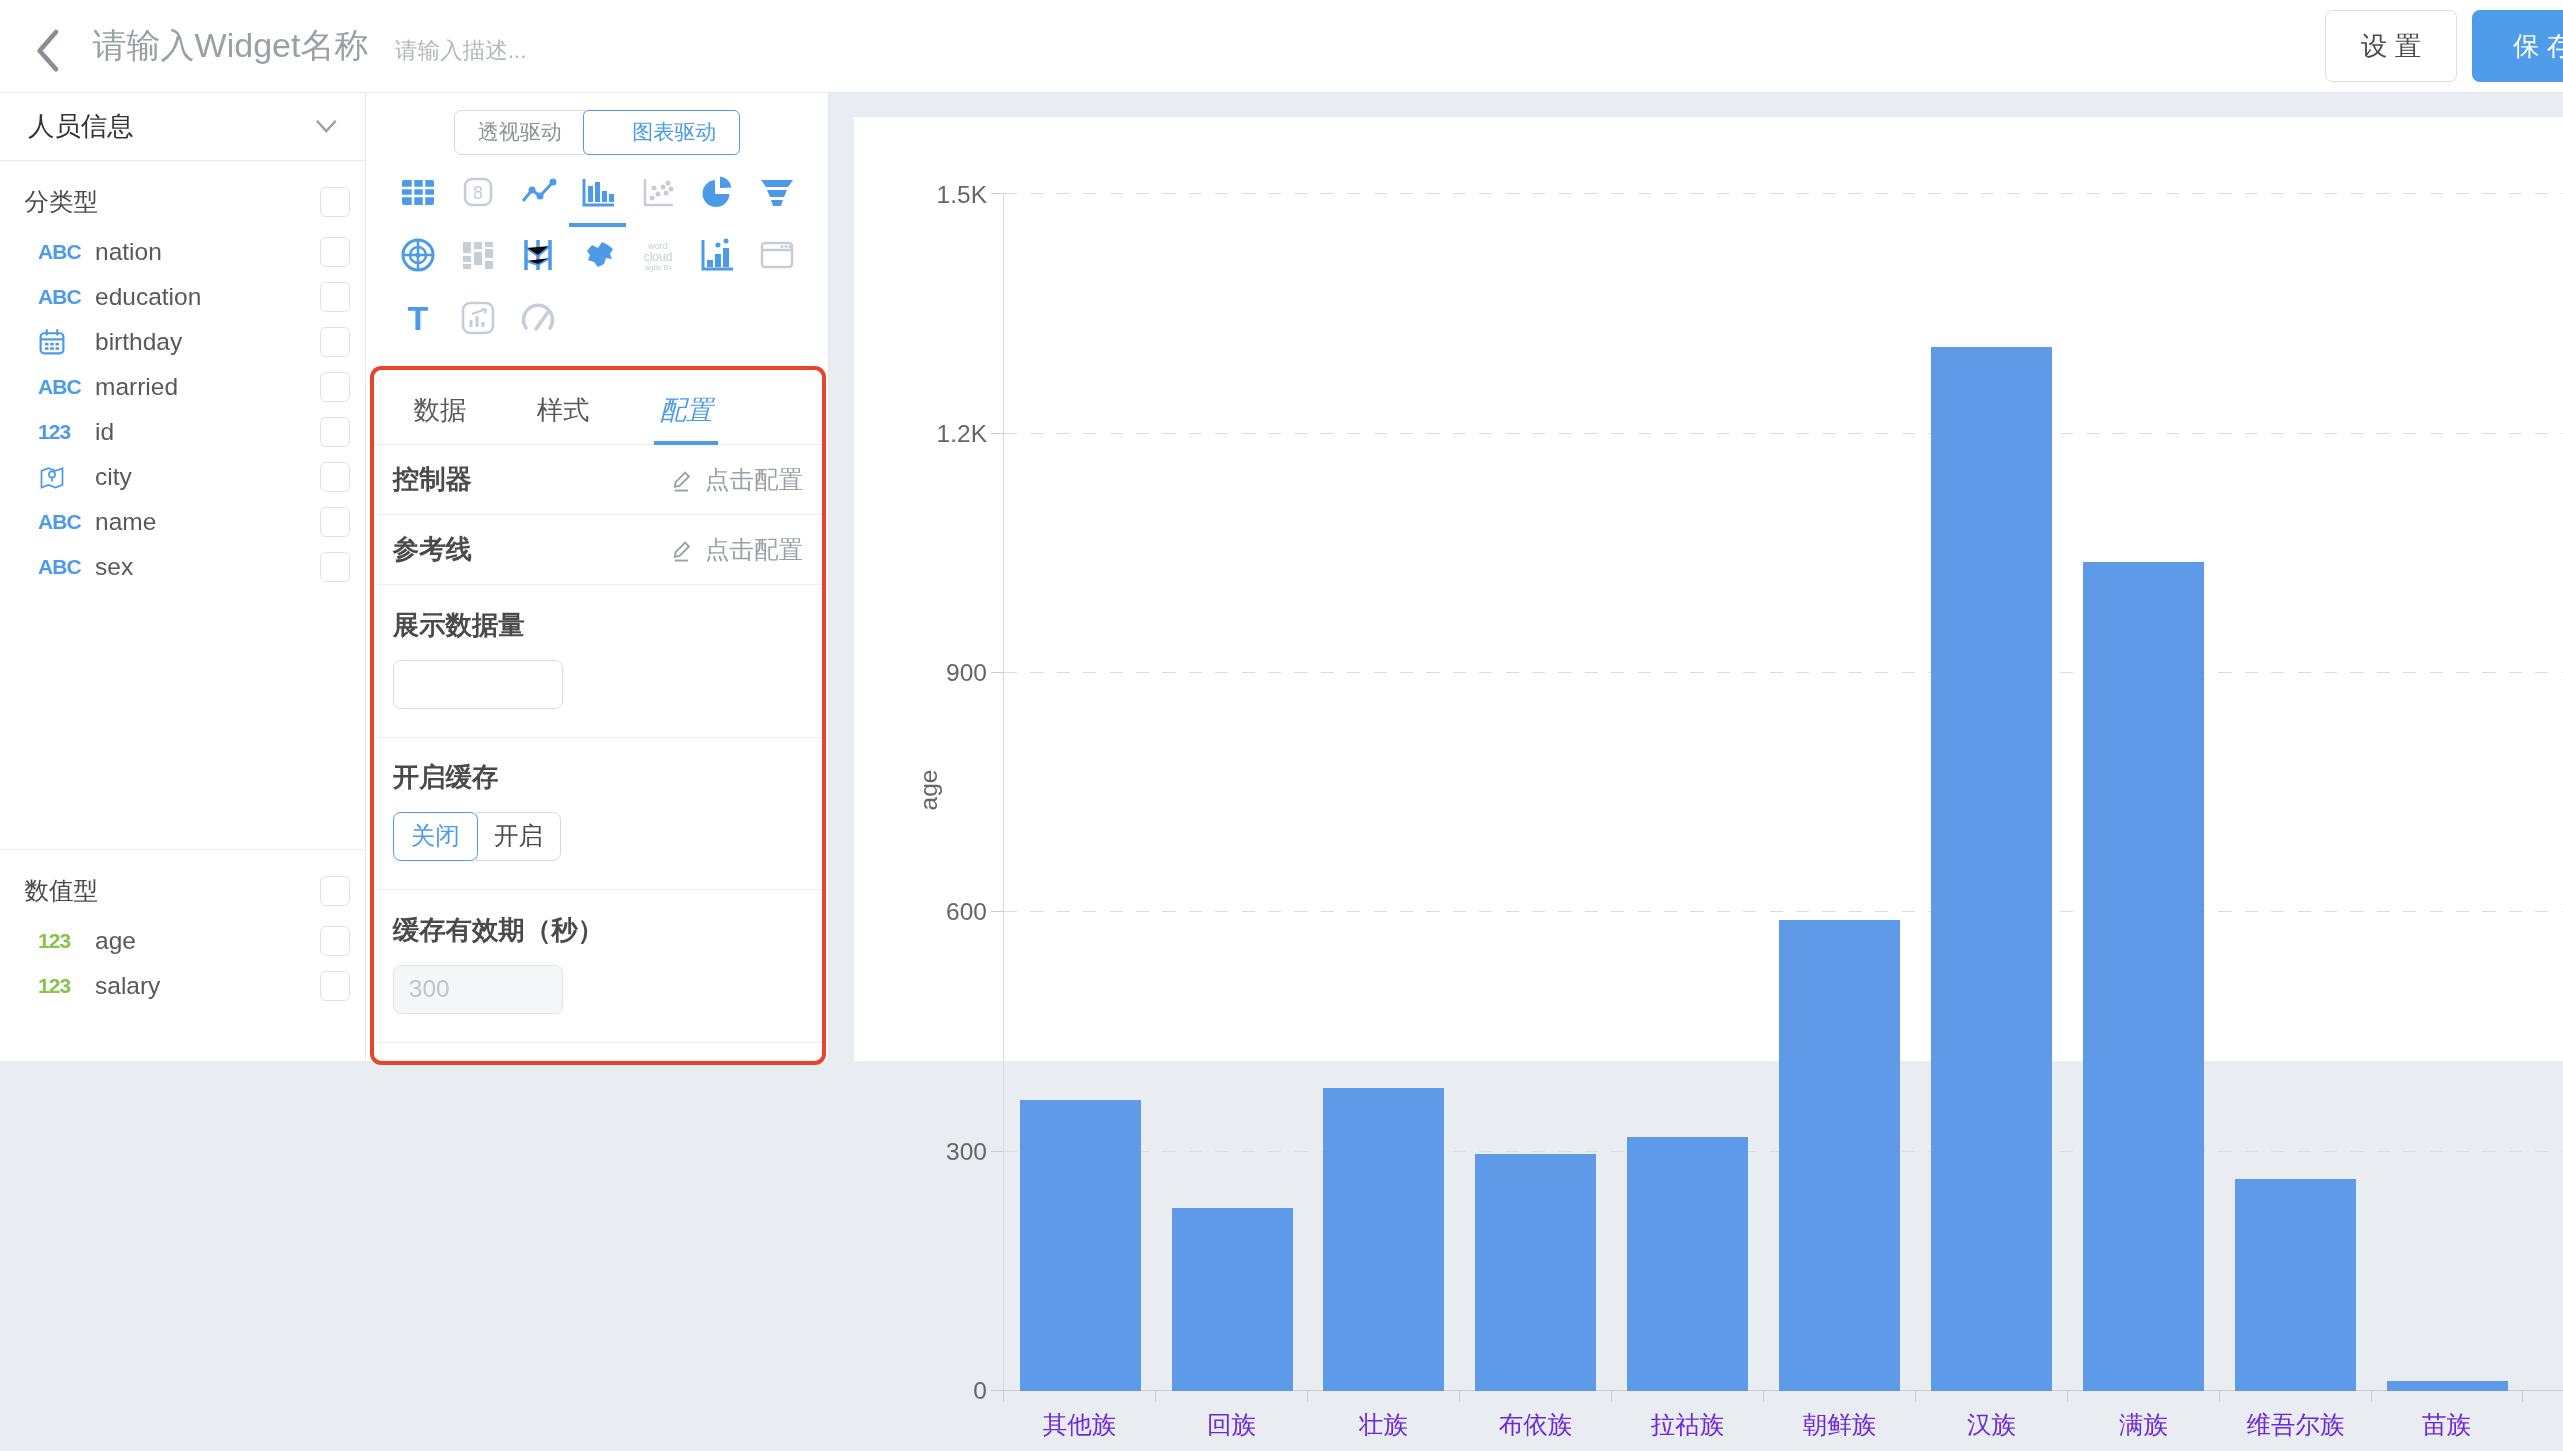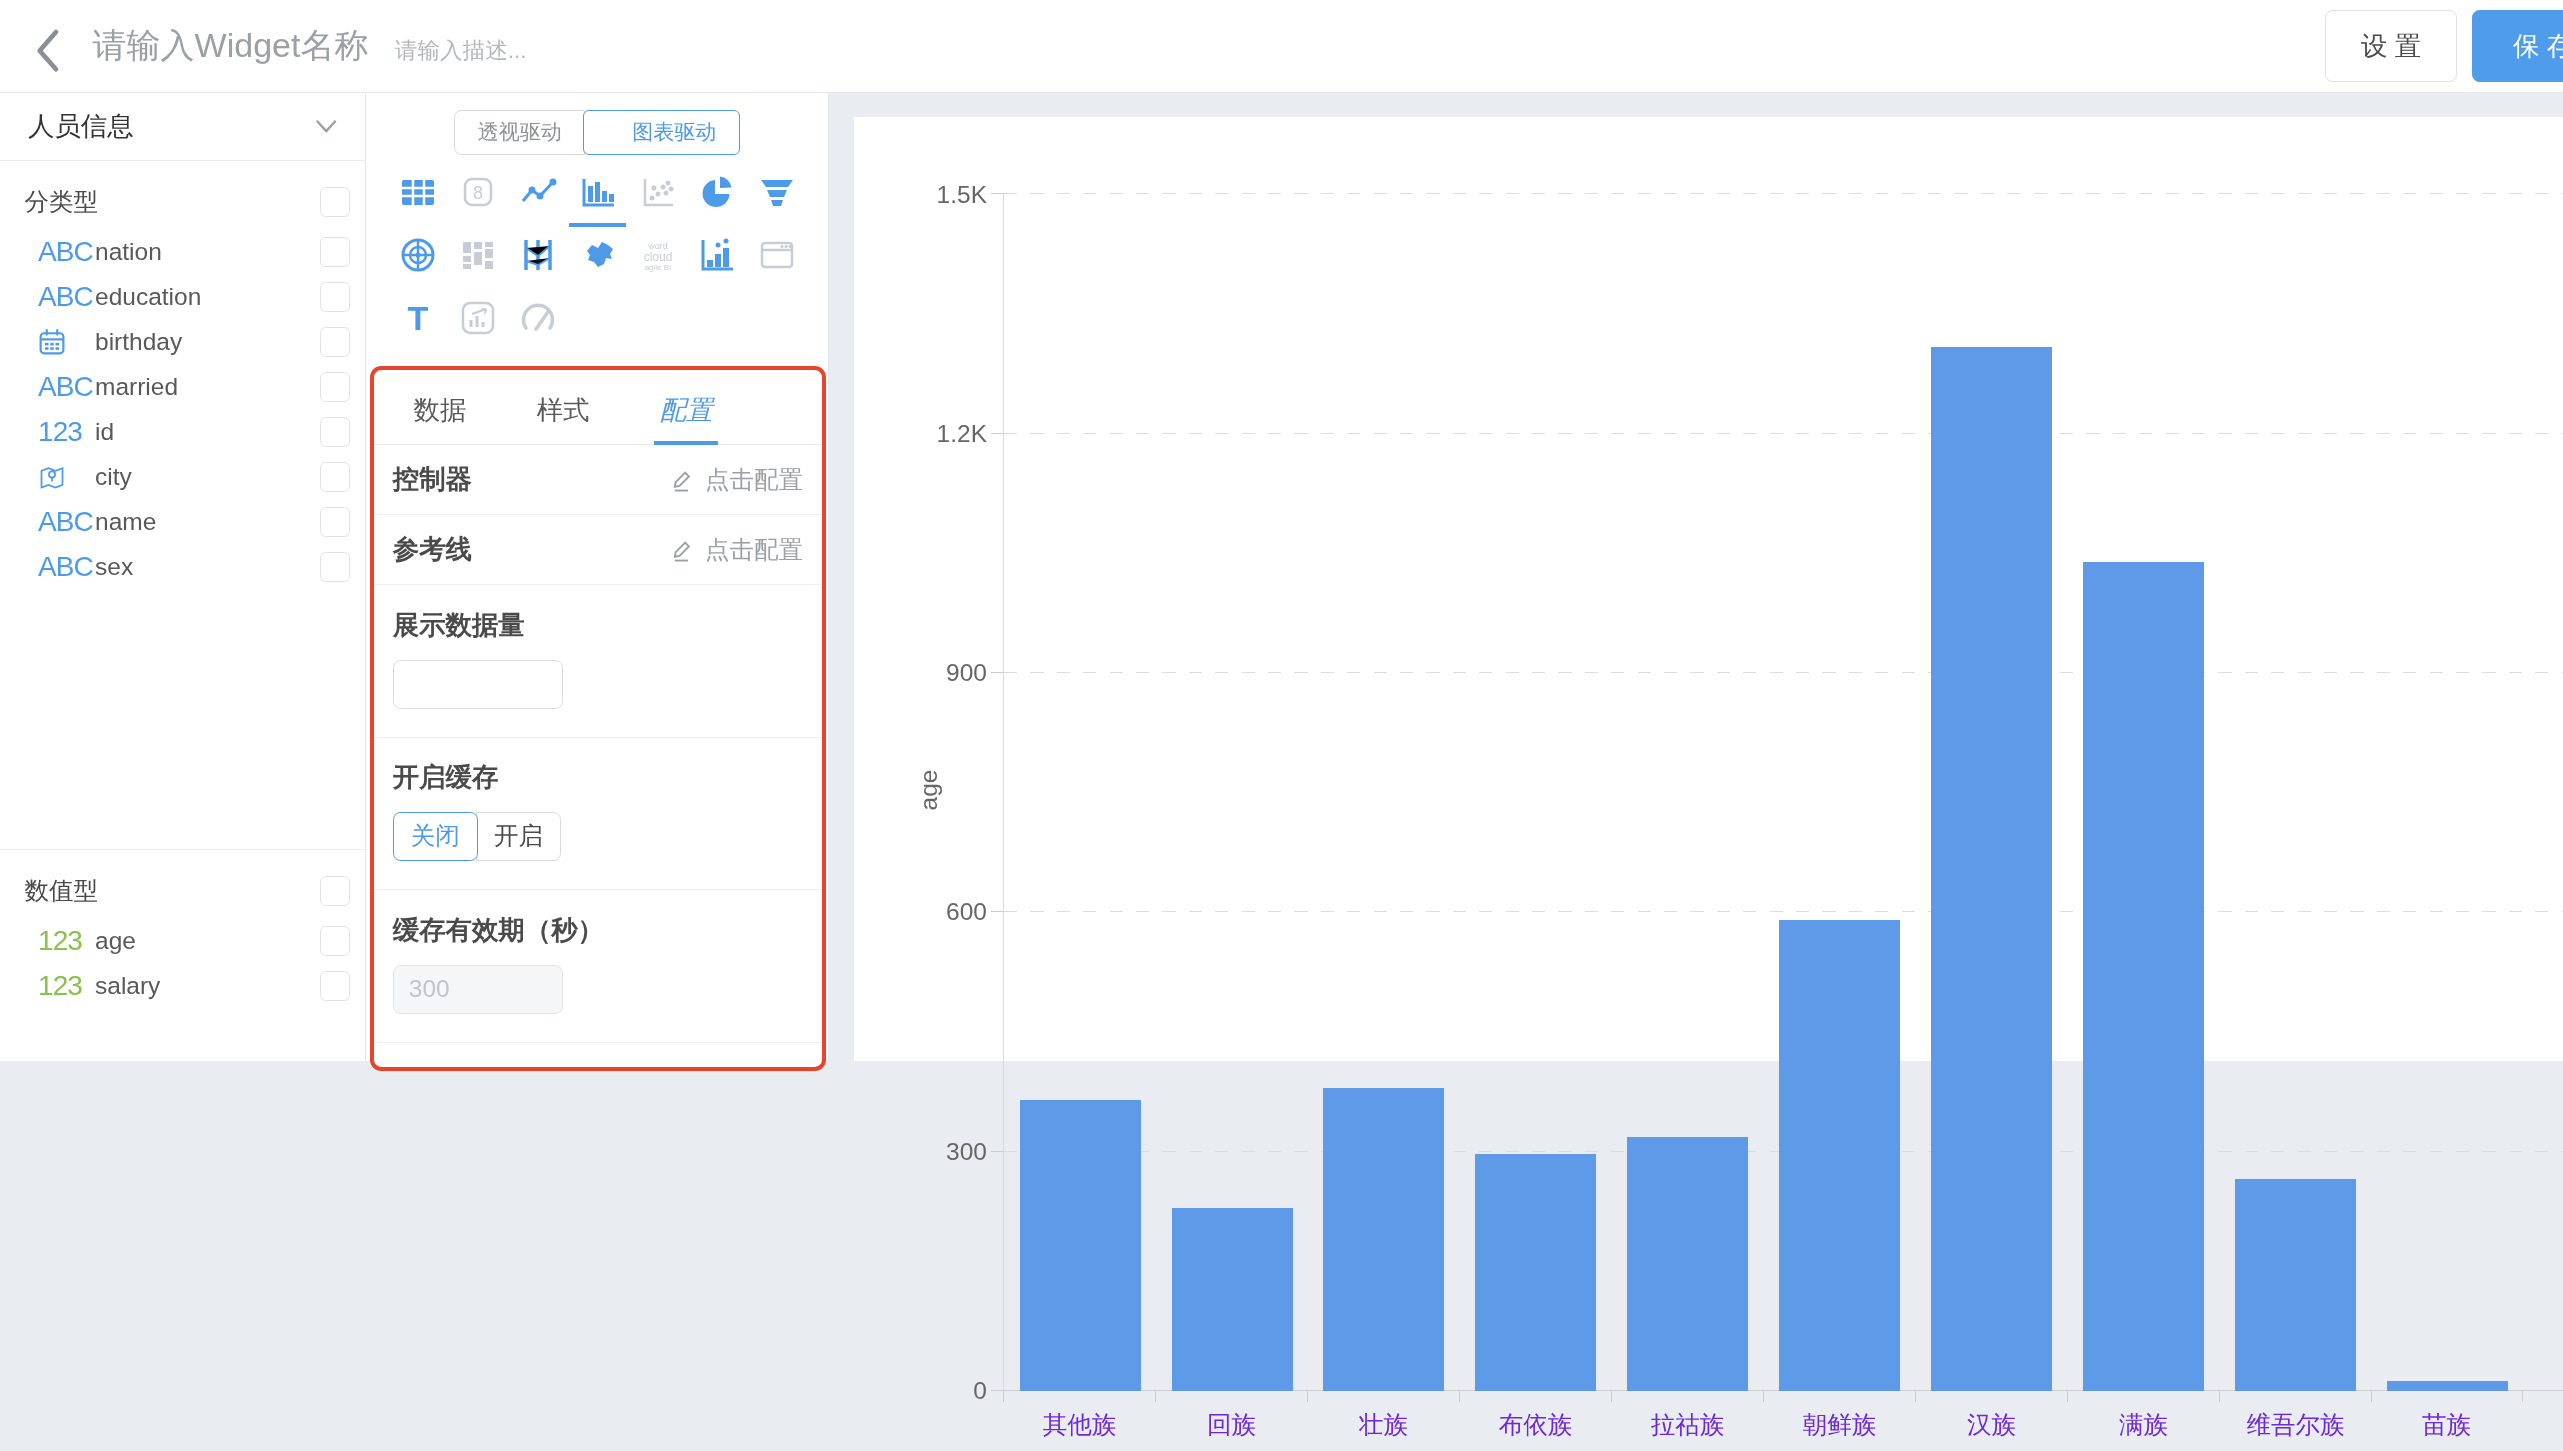--- a/index.html
+++ b/index.html
@@ -23,41 +23,41 @@
 
   
   .sidebar { width:366px; background:#fff; border-right:0.9px solid #e4e7eb; flex-shrink:0; }
   .ds-row { height:68px; display:flex; align-items:center; padding:0 26.4px 0 28px; border-bottom:0.9px solid #ebebeb; }
   .ds-name { font-size:26.4px; color:#333; flex:1; }
   .chev { width:24.5px; height:19px; color:#9aa0a6; }
   .section.later { border-top:0.9px solid #ebebeb; margin-top:260px; }
   .sec-header { display:flex; align-items:center; padding:0 15px 0 24.5px; height:55px; margin-top:13.2px; }
   .sec-label { font-size:24.5px; color:#4a4a4a; flex:1; }
   .field-row { display:flex; align-items:center; height:45px; padding:0 15px 0 38px; cursor:pointer; }
-  .f-icon { width:57px; font-weight:normal; font-size:28px; letter-spacing:-0.9px; flex-shrink:0; display:flex; align-items:center; }
+  .f-icon { width:57px; font-weight:bold; font-size:21px; letter-spacing:-0.9px; flex-shrink:0; display:flex; align-items:center; }
   .f-icon.blue { color:#4d9be8; } .f-icon.green { color:#87c24a; }
   .f-icon svg { width:28px; height:28px; }
   .f-name { flex:1; font-size:24.5px; color:#595959; }
   .checkbox { width:30px; height:30px; border:1.9px solid #dfe2e6; border-radius:5.7px; background:#fff; flex-shrink:0; cursor:pointer; }
 
   
   .panel { width:463px; background:#fff; border-right:0.9px solid #e4e7eb; flex-shrink:0; }
   .mode-toggle { display:flex; justify-content:center; margin-top:17px; }
   .mode-opt { height:45px; line-height:42px; padding:0 22.6px; font-size:21px; border:1.9px solid #d9d9d9;
     color:#8f9398; background:#fff; cursor:pointer; position:relative; }
   .mode-opt:first-child { border-radius:7.5px 0 0 7.5px; }
   .mode-opt + .mode-opt { margin-left:-1.9px; }
   .mode-opt.active { border-color:#4d9be8; color:#4d9be8; border-radius:6px; z-index:1;padding-left:48px; }
   .type-grid { display:grid; grid-template-columns:repeat(7,1fr); padding:17px 21px 0 22.6px; row-gap:21px; justify-items:center; }
   .type-cell { width:42px; height:42px; position:relative; display:flex; align-items:center; justify-content:center; cursor:pointer; }
   .type-cell svg { width:38px; height:38px; }
   .type-cell.blue { color:#4d9be8; } .type-cell.gray { color:#c7cdd6; }
   .type-cell.selected::after { content:""; position:absolute; left:-7.5px; right:-7.5px; bottom:-13.2px; height:3.8px; background:#4d9be8; }
 
-  .config-outline { margin:26.4px 1.9px 0 3.8px; border:4.7px solid #e8432c; border-radius:11.3px; padding-bottom:24px; background:#fff; }
+  .config-outline { margin:26.4px 1.9px 0 3.8px; border:4.7px solid #e8432c; border-radius:11.3px; padding-bottom:18px; background:#fff; }
   .tabs { display:flex; gap:59px; padding:15px 0 0 34px; border-bottom:0.9px solid #e9e9e9; }
   .tab { font-size:26.4px; color:#595959; padding:7.5px 5.7px 13.2px; border-bottom:4.7px solid transparent; margin-bottom:-0.9px; cursor:pointer; }
   .tab.active { color:#4d9be8; border-color:#4d9be8;font-style:italic; }
   .cfg-row { height:70px; display:flex; align-items:center; justify-content:space-between; padding:0 19px; border-bottom:0.9px solid #efefef; }
   .cfg-label { font-size:26.4px; font-weight:600; color:#4a4a4a; }
   .cfg-action { display:flex; align-items:center; gap:9.4px; color:#9aa0a6; font-size:24.5px; cursor:pointer; }
   .cfg-action svg { width:24.5px; height:24.5px; }
   .cfg-group { padding:22.6px 19px 28px; border-bottom:0.9px solid #efefef; }
   .cfg-group .cfg-label { display:block; margin-bottom:17px; }
   .text-input { width:170px; height:49px; border:1.9px solid #dcdcdc; border-radius:7.5px; font-size:24.5px; padding:0 15px; color:#555; outline:none; background:#fff; }

